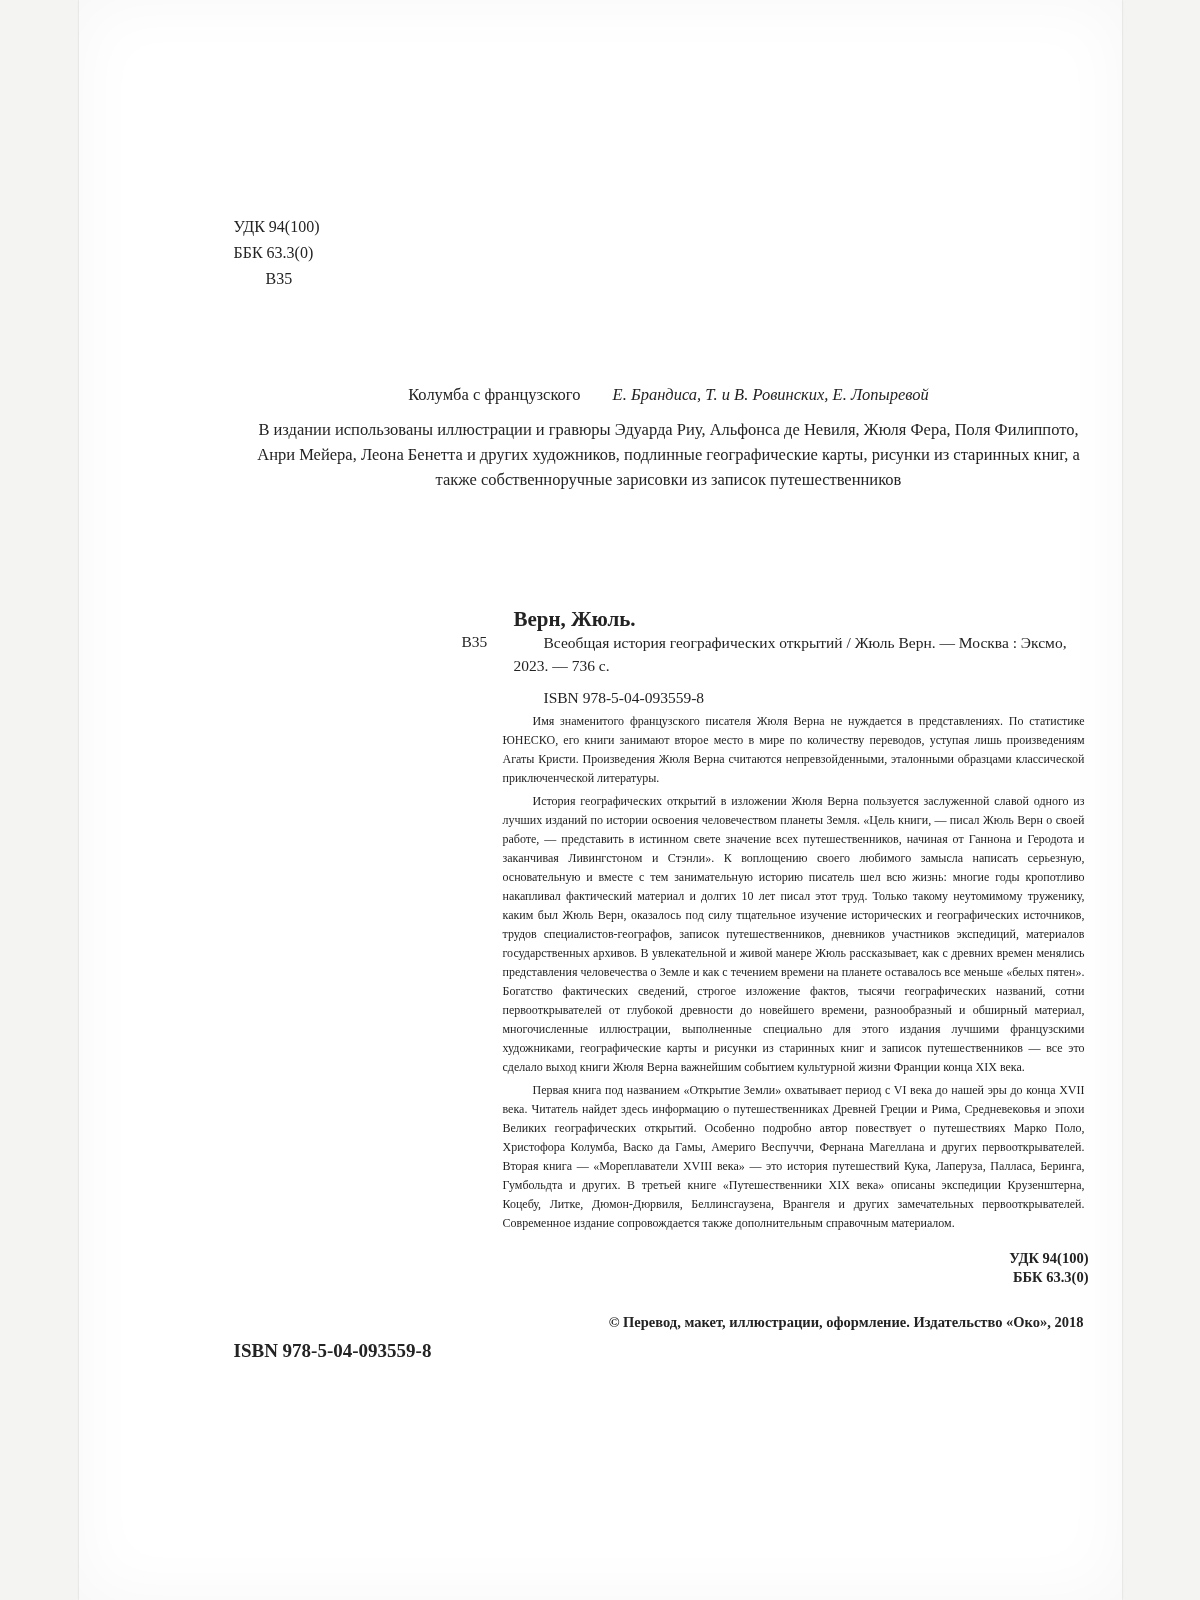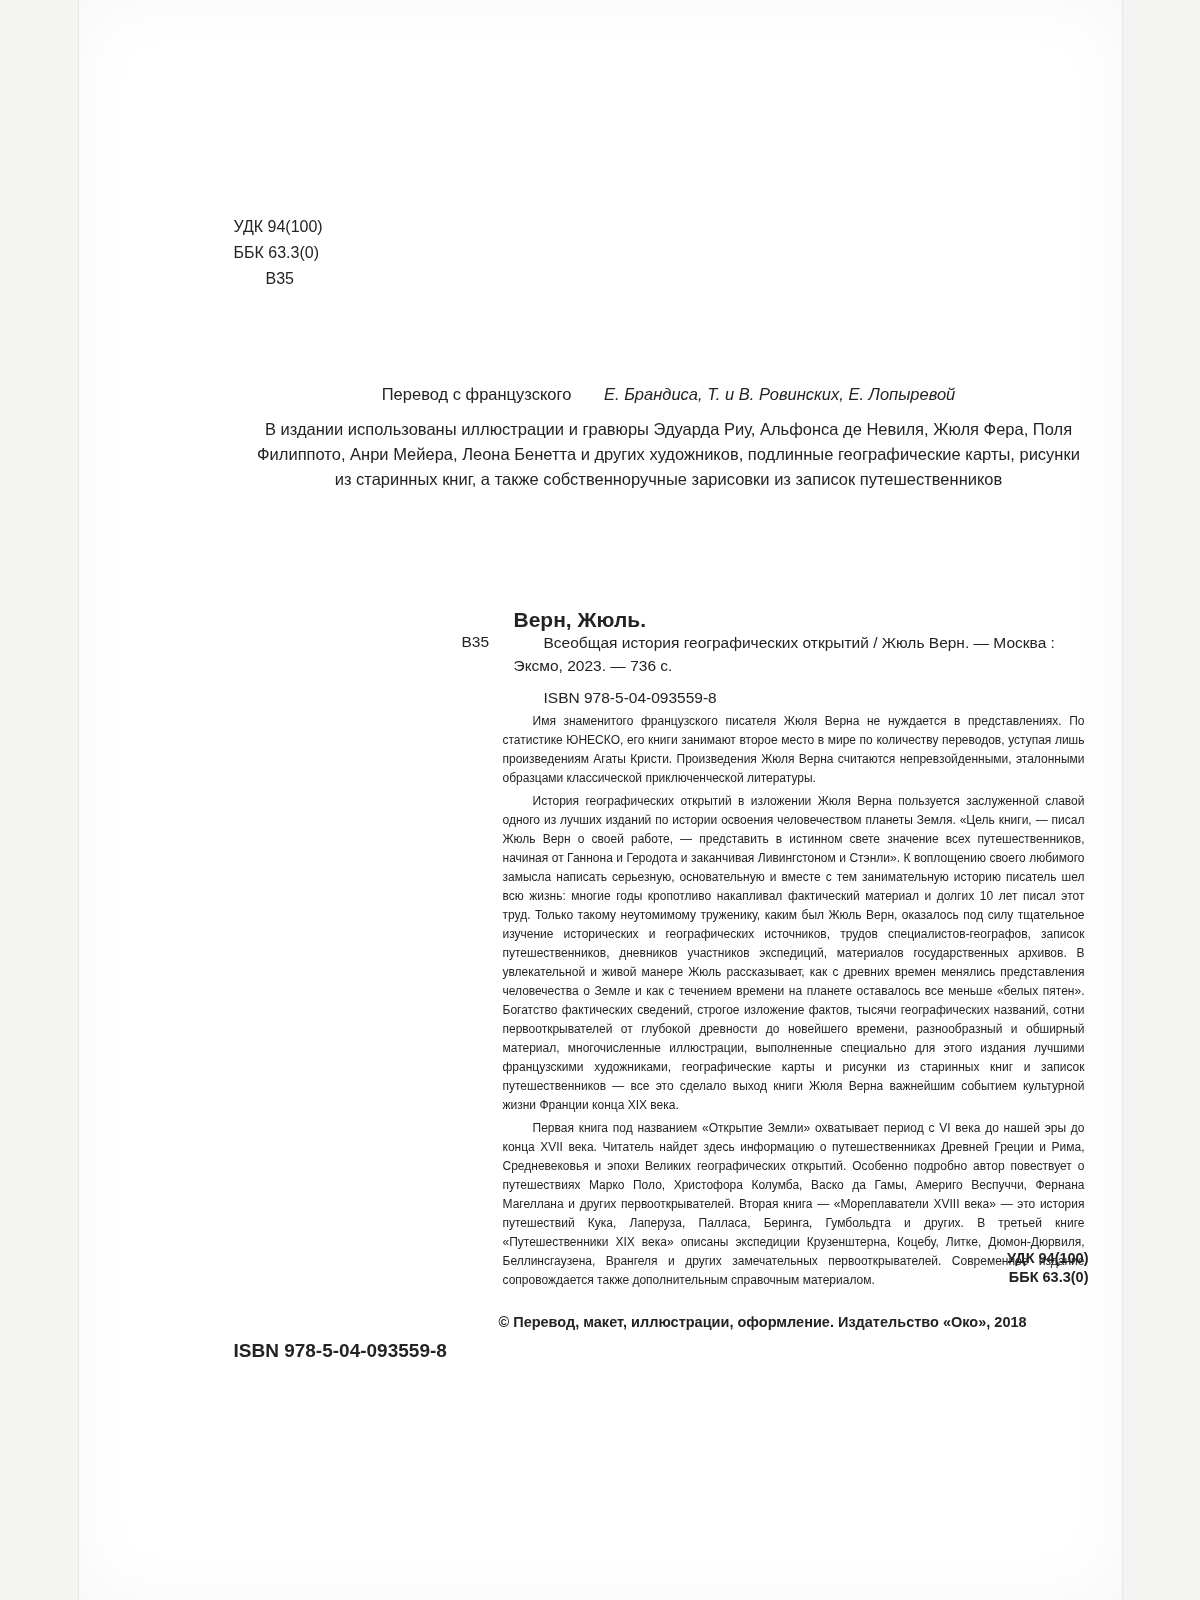--- a/index.html
+++ b/index.html
@@ -7,21 +7,21 @@
     padding: 0;
     background: #f4f4f3;
   }
   .page {
     position: relative;
     width: 1043px;
     height: 1600px;
     margin: 0 auto;
     background: #ffffff;
     color: #232323;
-    font-family: Liberation Sans, sans-serif;
+    font-family: Liberation Serif, serif;
     box-shadow: inset 0 0 70px rgba(0,0,0,0.035), 0 0 2px rgba(0,0,0,0.15);
     overflow: hidden;
   }
 
   
   .top-codes {
     position: absolute;
     left: 155px;
     top: 214px;
     font-size: 16px;
@@ -110,42 +110,42 @@
     left: 155px;
     top: 1340px;
     font-weight: bold;
     font-size: 19px;
   }
   .copyrights {
     position: absolute;
     left: 420px;
     top: 1312px;
     width: 585px;
-    text-align: left;
+    text-align: right;
     font-weight: bold;
     font-size: 14.5px;
   }
   .copyrights p {
     margin: 0;
     line-height: 21px;
   }
 </style>
 </head>
 <body>
 
 <div class="page">
 
   <div class="top-codes">
     <div class="code-line">УДК 94(100)</div>
     <div class="code-line">ББК 63.3(0)</div>
     <div class="code-line author-sign">В35</div>
   </div>
 
   <div class="credits">
-    <p class="translation-line"><span>Перевод с французского </span><span class="translation-names">Е. Брандиса, Т. и В. Ровинских, Е. Лопыревой</span></p>
+    <p class="translation-line"><span>Колумба с французского </span><span class="translation-names">Е. Брандиса, Т. и В. Ровинских, Е. Лопыревой</span></p>
     <p class="illustration-credits">В издании использованы иллюстрации и гравюры Эдуарда Риу, Альфонса де Невиля, Жюля Фера, Поля Филиппото, Анри Мейера, Леона Бенетта и других художников, подлинные географические карты, рисунки из старинных книг, а также собственноручные зарисовки из записок путешественников</p>
   </div>
 
   <div class="catalog">
     <div class="catalog-code">В35</div>
     <p class="catalog-author">Верн, Жюль.</p>
     <p class="catalog-desc">Всеобщая история географических открытий / Жюль Верн. — Москва : Эксмо, 2023. — 736 с.</p>
     <p class="catalog-isbn">ISBN 978-5-04-093559-8</p>
   </div>
 

